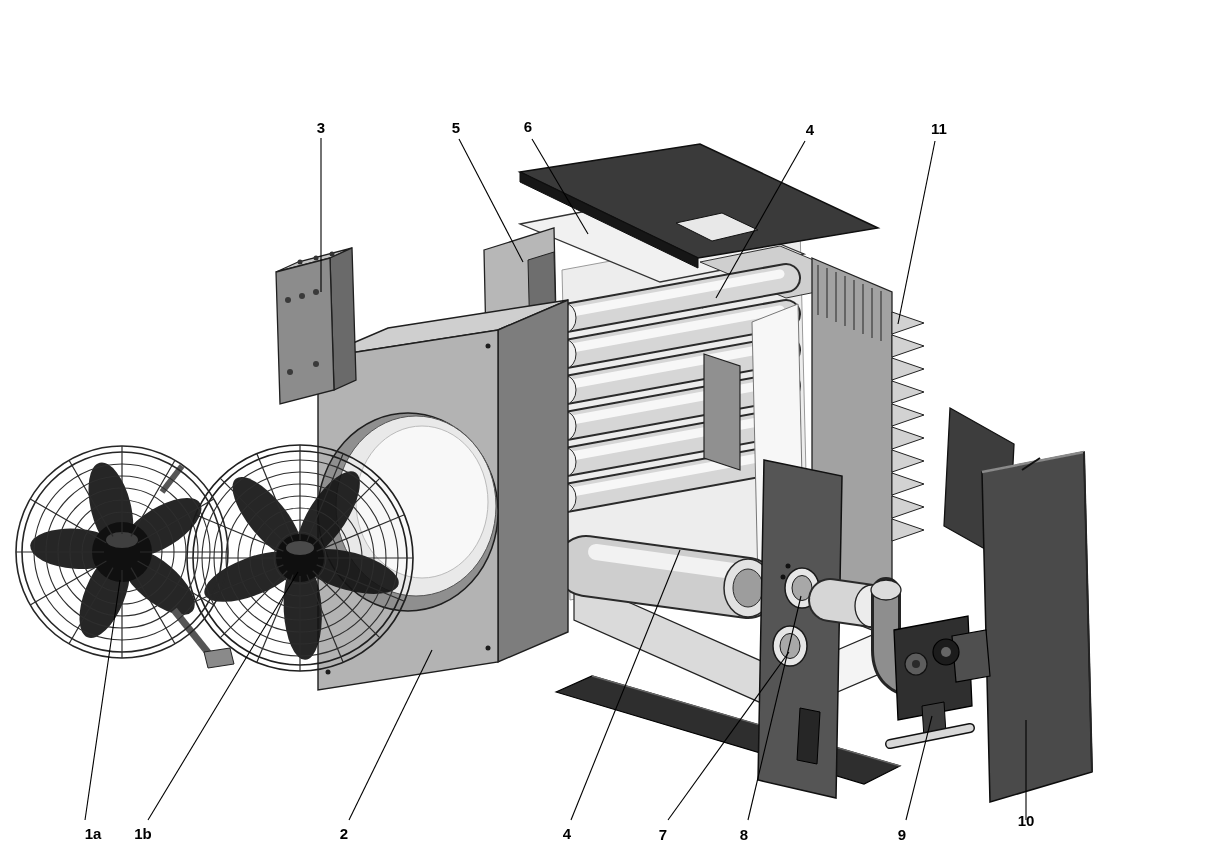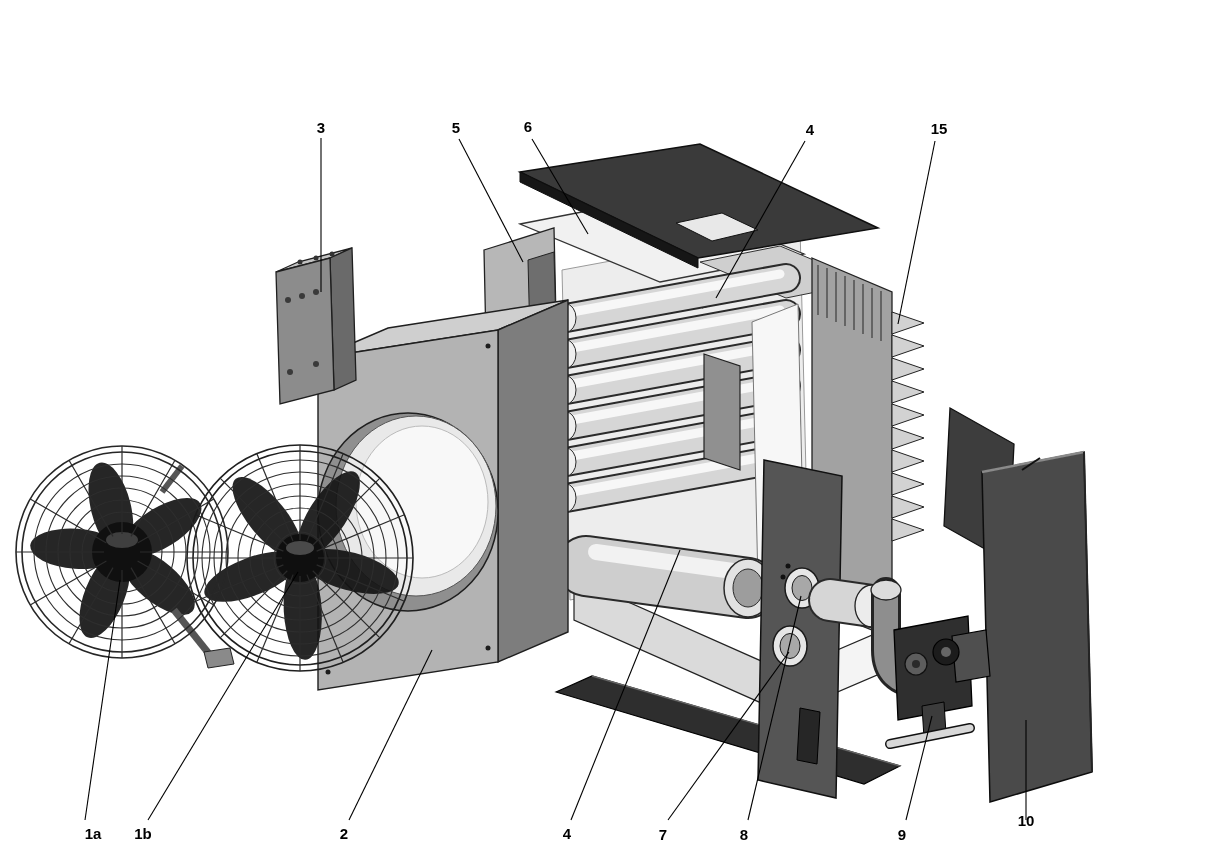--- a/index.html
+++ b/index.html
@@ -302,21 +302,21 @@
     <line x1="906" y1="820" x2="932" y2="716"></line>
     <line x1="1026" y1="820" x2="1026" y2="720"></line>
   </g>
 
 </svg>
 
 <div class="callout" style="left:321px; top:127px">3</div>
 <div class="callout" style="left:456px; top:127px">5</div>
 <div class="callout" style="left:528px; top:126px">6</div>
 <div class="callout" style="left:810px; top:129px">4</div>
-<div class="callout" style="left:939px; top:128px">15</div>
+<div class="callout" style="left:939px; top:128px">11</div>
 
 <div class="callout" style="left:93px;  top:833px">1a</div>
 <div class="callout" style="left:143px; top:833px">1b</div>
 <div class="callout" style="left:344px; top:833px">2</div>
 <div class="callout" style="left:567px; top:833px">4</div>
 <div class="callout" style="left:663px; top:834px">7</div>
 <div class="callout" style="left:744px; top:834px">8</div>
 <div class="callout" style="left:902px; top:834px">9</div>
 <div class="callout" style="left:1026px;top:820px">10</div>
 

